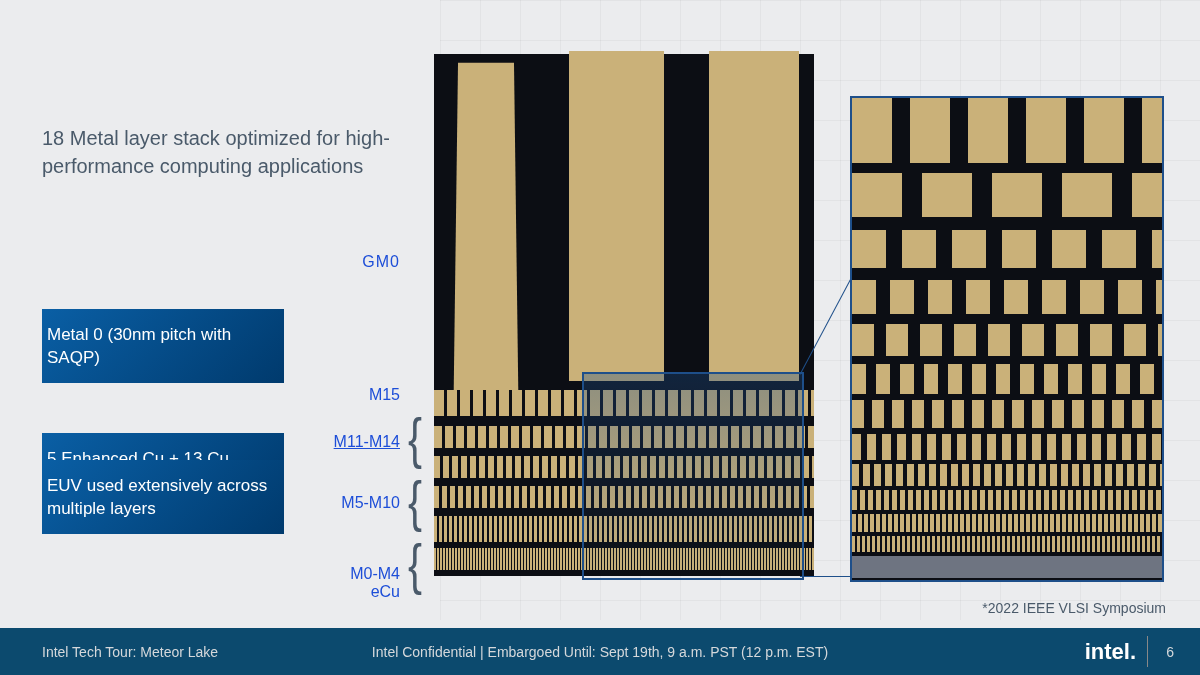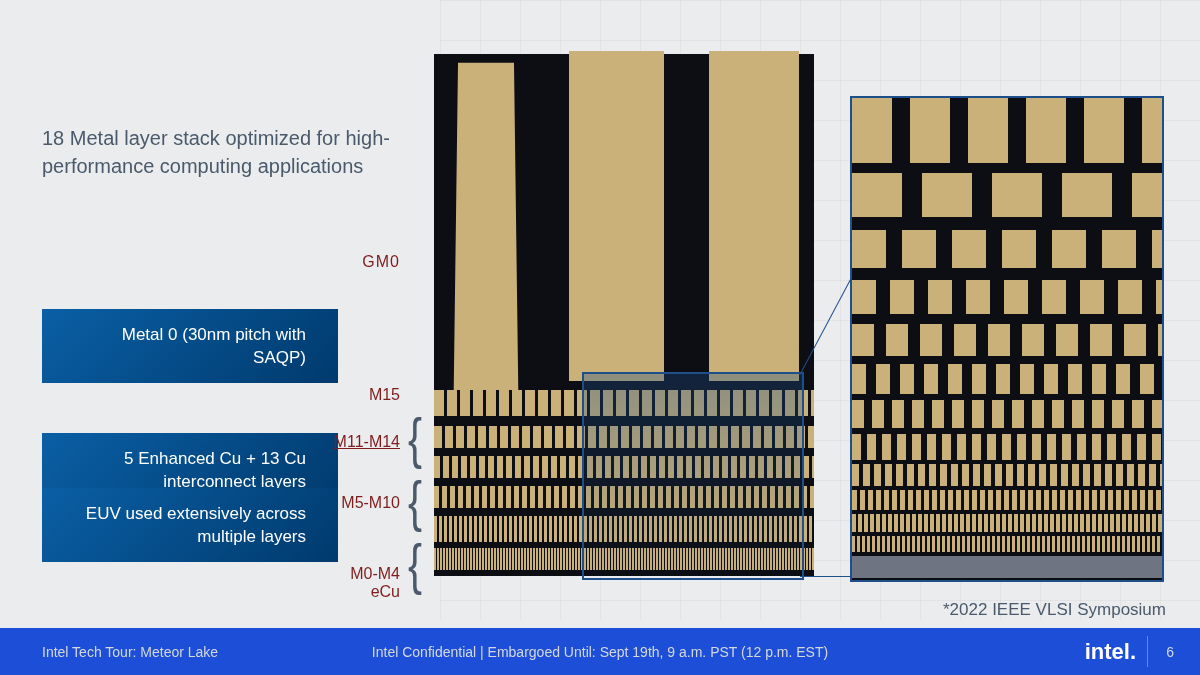--- a/index.html
+++ b/index.html
@@ -7,25 +7,25 @@
   
   .grid-bg{position:absolute;left:440px;top:0;right:0;height:620px;
     background-image:linear-gradient(to right,rgba(0,0,0,.07) 1px,transparent 1px),
                      linear-gradient(to bottom,rgba(0,0,0,.07) 1px,transparent 1px);
     background-size:40px 40px;opacity:.55;}
   .title{position:absolute;left:42px;top:48px;font-size:48px;font-weight:700;
     color:#0f3e78;text-shadow:3px 3px 0 rgba(0,0,0,.08);}
   .subtitle{position:absolute;left:42px;top:124px;width:380px;font-size:20px;
     line-height:28px;color:#4a5a6a;}
   
-  .callout{position:absolute;left:42px;width:232px;padding:14px 32px;color:#fff;
-    font-size:17px;line-height:23px;background:linear-gradient(135deg,#0a5fa5 0%,#003a6d 100%);text-align:right;}
-  .c1{top:309px;} .c2{top:397px;margin-top:36px;} .c3{top:488px;}
+  .callout{position:absolute;left:42px;width:232px;padding:14px 5px;color:#fff;
+    font-size:17px;line-height:23px;background:linear-gradient(135deg,#0a5fa5 0%,#003a6d 100%);}
+  .c1{top:309px;} .c2{top:397px;margin-top:36px;} .c3{top:460px;}
   
-  .layer-label{position:absolute;color:#7f1d1d;font-size:16px;text-align:right;width:70px;}
+  .layer-label{position:absolute;color:#1d4ed8;font-size:16px;text-align:right;width:70px;}
   .ll1{left:330px;top:253px;letter-spacing:1px;}
   .ll2{left:330px;top:386px;}
   .ll3{left:330px;top:433px;text-decoration:underline;}
   .ll4{left:330px;top:494px;}
   .ll5{left:330px;top:565px;}
   .brace{position:absolute;color:#4a5a6a;font-size:42px;transform:scaleY(1.3);}
   .b1{left:408px;top:415px;} .b2{left:408px;top:478px;} .b3{left:408px;top:541px;}
   
   .xsec{position:absolute;left:434px;top:54px;width:380px;height:522px;background:#0c0e14;}
   .xsec .top-th{position:absolute;bottom:195px;height:330px;background:#cab179;}
@@ -56,23 +56,23 @@
   .r4{top:226px;height:32px;background:repeating-linear-gradient(90deg,#cab179 0 22px,#0c0e14 22px 34px);}
   .r5{top:266px;height:30px;background:repeating-linear-gradient(90deg,#cab179 0 14px,#0c0e14 14px 24px);}
   .r6{top:302px;height:28px;background:repeating-linear-gradient(90deg,#cab179 0 12px,#0c0e14 12px 20px);}
   .r7{top:336px;height:26px;background:repeating-linear-gradient(90deg,#cab179 0 9px,#0c0e14 9px 15px);}
   .r8{top:366px;height:22px;background:repeating-linear-gradient(90deg,#cab179 0 7px,#0c0e14 7px 11px);}
   .r9{top:392px;height:20px;background:repeating-linear-gradient(90deg,#cab179 0 5px,#0c0e14 5px 8px);}
   .r10{top:416px;height:18px;background:repeating-linear-gradient(90deg,#cab179 0 4px,#0c0e14 4px 6px);}
   .r11{top:438px;height:16px;background:repeating-linear-gradient(90deg,#cab179 0 3px,#0c0e14 3px 5px);}
   .r12{top:458px;height:22px;background:#6e7481;}
   
-  .footnote{position:absolute;right:34px;top:600px;font-size:17px;color:#4a5a6a;}
+  .footnote{position:absolute;right:34px;top:600px;font-size:14px;color:#4a5a6a;}
   
-  .footer{position:absolute;left:0;bottom:0;width:100%;height:47px;background:#1d4ed8;
+  .footer{position:absolute;left:0;bottom:0;width:100%;height:47px;background:#0c4a6e;
     display:flex;align-items:center;color:#d5d8db;font-size:14px;}
   .footer .left{margin-left:42px;}
   .footer .center{position:absolute;left:50%;transform:translateX(-50%);}
   .footer .brand{position:absolute;right:64px;font-weight:600;font-size:22px;color:#fff;}
   .footer .sep{position:absolute;right:52px;top:8px;bottom:8px;width:1px;background:#888;}
   .footer .page{position:absolute;right:26px;}
 </style>
 </head>
 <body>
 

